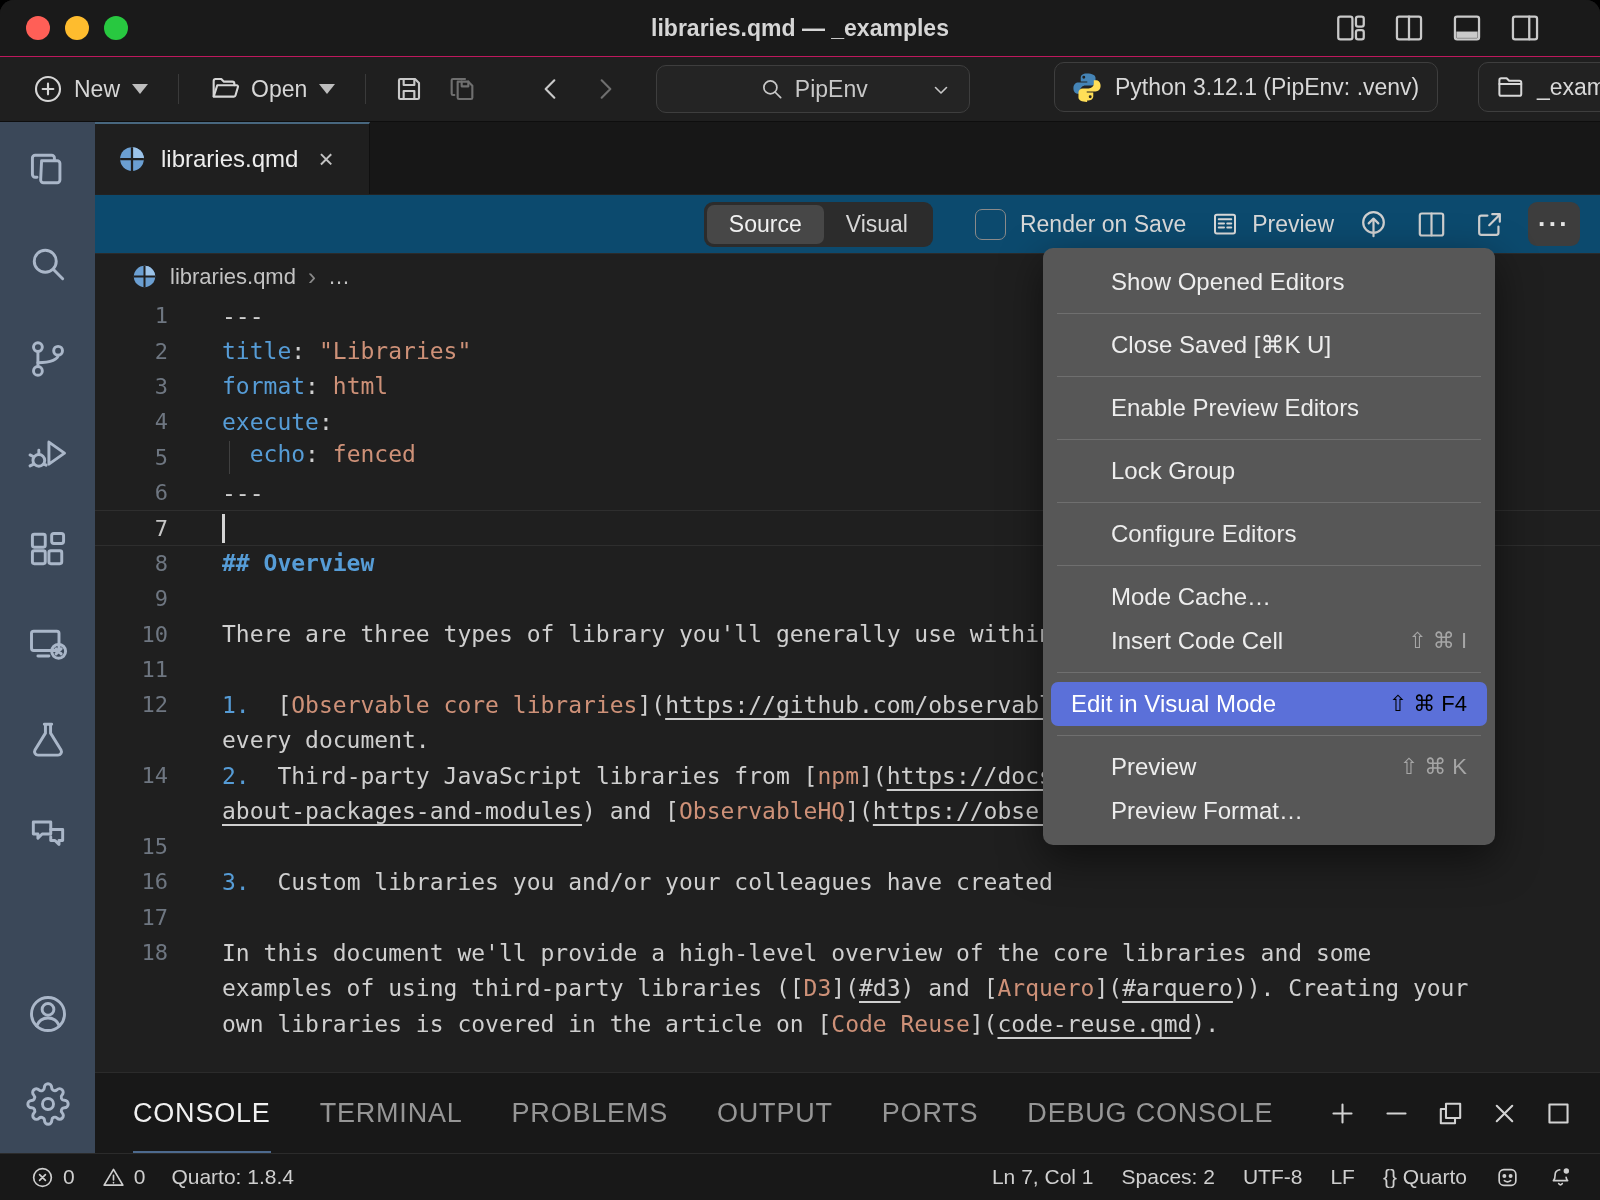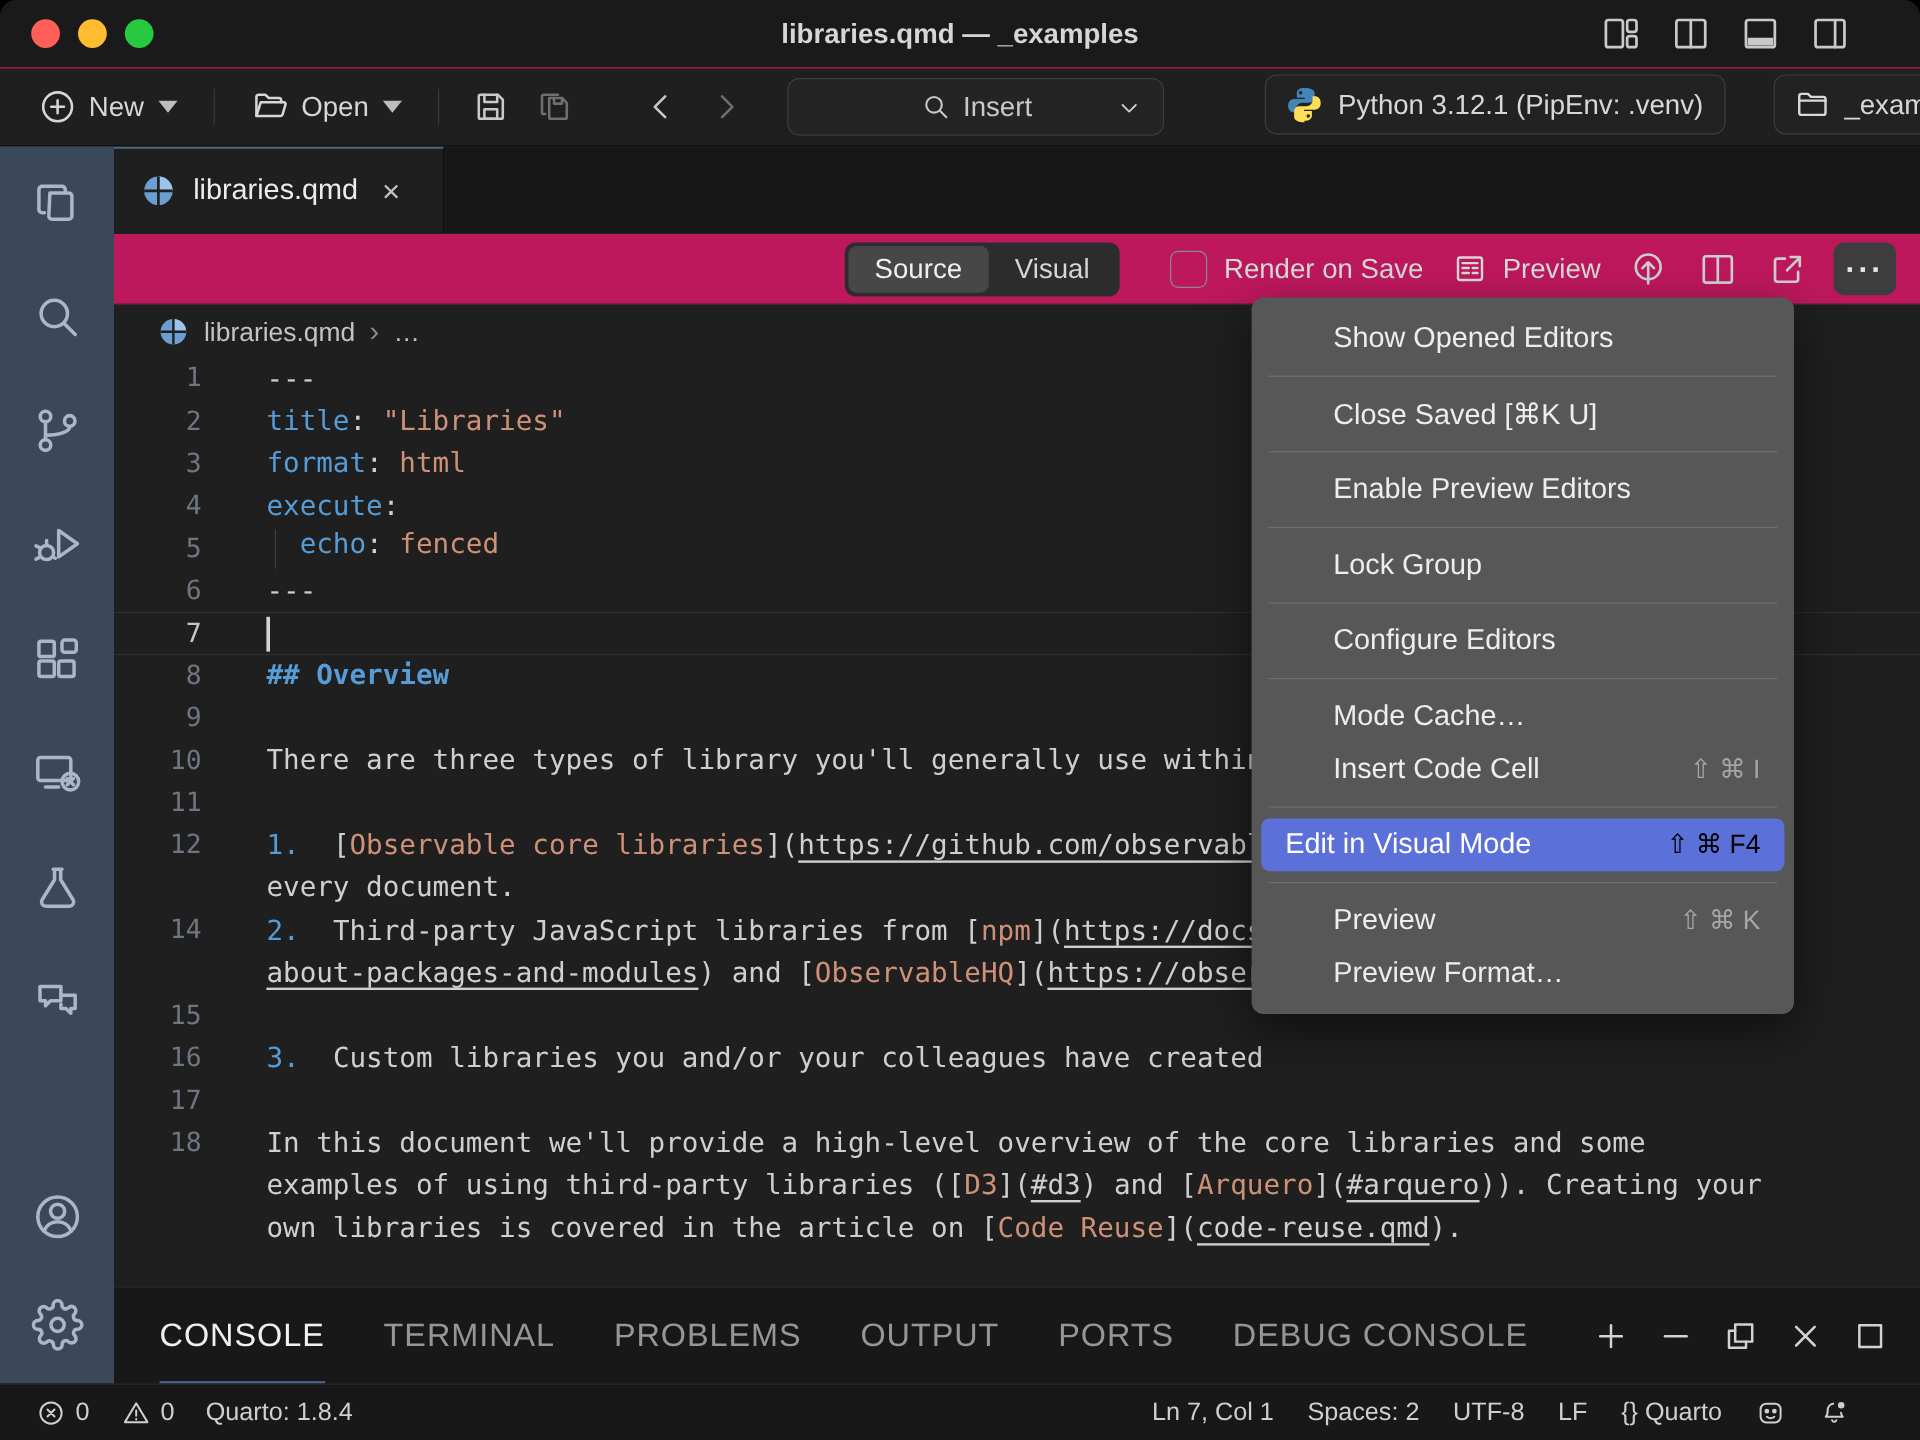--- a/index.html
+++ b/index.html
@@ -45,21 +45,21 @@
   .ab-item{width:46px;height:46px;color:#aab7c9;display:flex;align-items:center;justify-content:center;}
   .ab-item svg{width:44px;height:44px;}
   
   .editor-region{position:absolute;left:95px;top:122px;width:1505px;height:950px;background:#1f1f1f;overflow:hidden;}
   .tabstrip{position:absolute;left:0;top:0;width:1505px;height:72px;background:#171717;border-bottom:1px solid #222;}
   .tab{position:absolute;left:0;top:0;height:72px;width:275px;background:#1f1f1f;border-top:2.5px solid #48677f;
     border-right:1px solid #101010;display:flex;align-items:center;gap:14px;padding:0 22px;box-sizing:border-box;}
   .tab .qicon svg{width:30px;height:30px;display:block;}
   .tab-label{font-size:24px;color:#ececec;}
   .tab-close{color:#c3c3c3;font-size:26px;margin-left:6px;}
-  .edtoolbar{position:absolute;left:0;top:73px;width:1505px;height:59px;background:#be185d;border-bottom:1px solid #2b2b2b;
+  .edtoolbar{position:absolute;left:0;top:73px;width:1505px;height:59px;background:#0c4a6e;border-bottom:1px solid #2b2b2b;
     display:flex;align-items:center;justify-content:flex-end;gap:20px;padding-right:20px;box-sizing:border-box;}
   .seg{display:flex;background:#2c2c2c;border-radius:9px;padding:3px;margin-right:22px;}
   .seg .opt{font-size:23px;color:#d6d6d6;padding:6px 22px;border-radius:7px;}
   .seg .opt.sel{background:#474747;color:#f0f0f0;}
   .chkgrp{display:flex;align-items:center;gap:14px;color:#d8d8d8;font-size:23px;margin-right:4px;}
   .chk{width:29px;height:29px;border:1.6px solid #8a8a8a;border-radius:7px;background:transparent;}
   .edbtn{display:flex;align-items:center;gap:12px;color:#d8d8d8;font-size:23px;}
   .edbtn svg{width:30px;height:30px;}
   .edicon{width:38px;height:38px;color:#cfcfcf;display:flex;align-items:center;justify-content:center;}
   .edicon svg{width:33px;height:33px;}
@@ -95,21 +95,21 @@
   .ptabs{display:flex;gap:49px;padding-left:38px;height:100%;align-items:center;}
   .ptab{font-size:27px;letter-spacing:.8px;color:#969696;height:100%;display:flex;align-items:center;border-bottom:2px solid transparent;box-sizing:border-box;padding-top:2px;}
   .ptab.active{color:#f0f0f0;border-bottom:2px solid #4d6a8e;}
   .pactions{margin-left:auto;display:flex;gap:23px;padding-right:26px;color:#d2d2d2;}
   .pactions .ic{width:31px;height:31px;display:flex;}
   .pactions svg{width:31px;height:31px;}
   
   .statusbar{position:absolute;left:0;top:1153px;width:1600px;height:47px;background:#181818;border-top:1px solid #2b2b2b;
     display:flex;align-items:center;font-size:21px;color:#cfcfcf;box-sizing:border-box;}
   .sb-left{display:flex;align-items:center;gap:26px;padding-left:30px;}
-  .sb-right{margin-left:auto;display:flex;align-items:center;gap:28px;padding-right:59px;}
+  .sb-right{margin-left:auto;display:flex;align-items:center;gap:28px;padding-right:27px;}
   .sb-item{display:flex;align-items:center;gap:8px;white-space:nowrap;}
   .sb-item svg{width:25px;height:25px;}
 </style>
 </head>
 <body>
 
 <div class="window">
 
   <div class="titlebar">
     <div class="traffic">
@@ -198,21 +198,21 @@
           </svg>
         </span>
     </div>
     <div class="searchbox">
       <span style="display:flex">
           <svg viewBox="0 0 24 24" fill="none" stroke="currentColor" stroke-width="1.6" stroke-linecap="round" stroke-linejoin="round">
             <circle cx="10.5" cy="10.5" r="6"></circle>
             <path d="M15 15l5 5"></path>
           </svg>
         </span>
-      <span>Insert</span>
+      <span>PipEnv</span>
       <span class="chev" style="display:flex;width:24px;height:24px">
           <svg viewBox="0 0 24 24" fill="none" stroke="currentColor" stroke-width="1.6" stroke-linecap="round" stroke-linejoin="round">
             <path d="M6.5 9.5 12 15l5.5-5.5"></path>
           </svg>
         </span>
     </div>
   </div>
   <div class="interp">
     <span style="display:flex">
         <svg viewBox="0 0 24 24">

